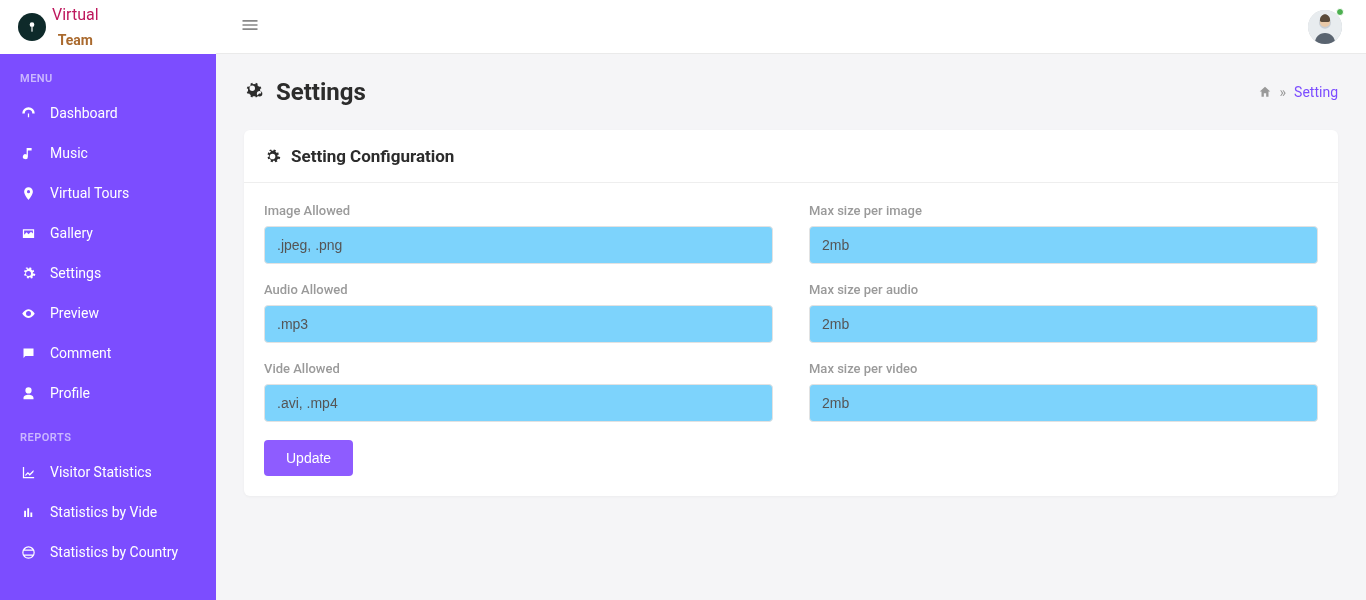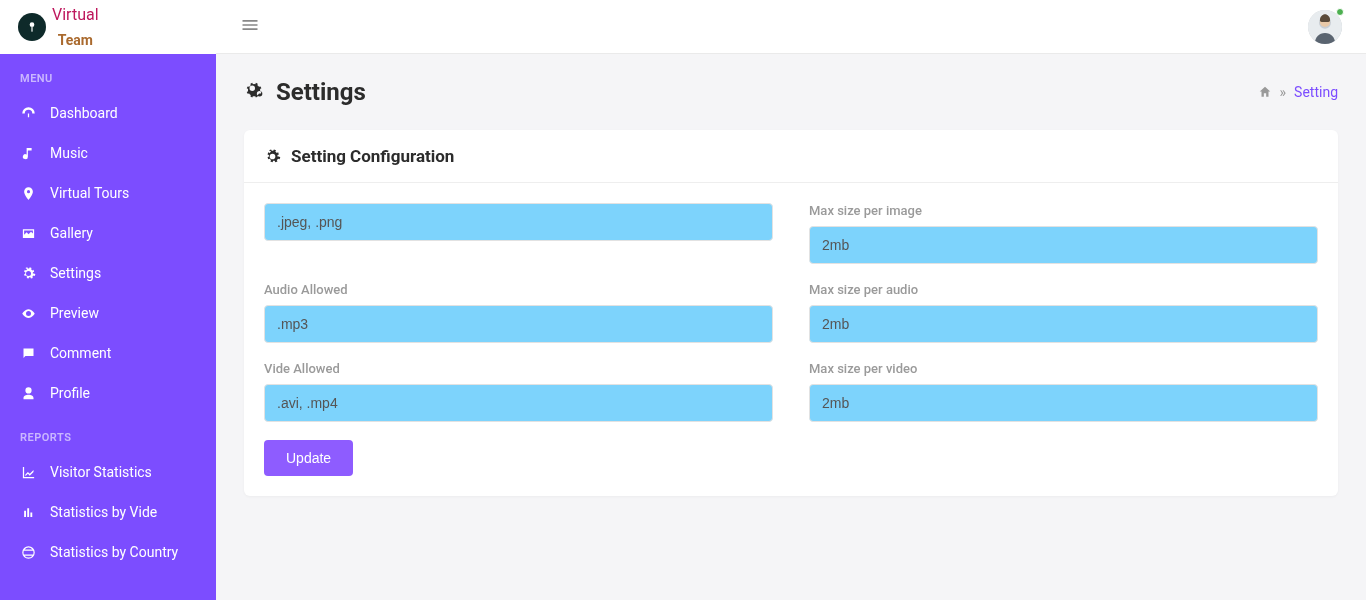--- a/index.html
+++ b/index.html
@@ -205,20 +205,21 @@
       <div class="card">
         <div class="card-head">
           <svg viewBox="0 0 24 24">
               <path d="M12 8a4 4 0 104 4 4 4 0 00-4-4zm9 4l2 1-1 3-2-1a8 8 0 01-2 2l1 2-3 1-1-2a8 8 0 01-2 0l-1 2-3-1 1-2a8 8 0 01-2-2l-2 1-1-3 2-1a8 8 0 010-2l-2-1 1-3 2 1a8 8 0 012-2L7 3l3-1 1 2a8 8 0 012 0l1-2 3 1-1 2a8 8 0 012 2l2-1 1 3-2 1a8 8 0 010 2z"></path>
             </svg>
           <span>Setting Configuration</span>
         </div>
         <div class="card-body">
           <div class="form-row">
             <div class="form-group">
+              <label class="form-label">Image Allowed</label>
               <input class="form-input" type="text" value=".jpeg, .png" style="">
             </div>
             <div class="form-group">
               <label class="form-label">Max size per image</label>
               <input class="form-input" type="text" value="2mb" style="">
             </div>
           </div>
           <div class="form-row">
             <div class="form-group">
               <label class="form-label">Audio Allowed</label>

